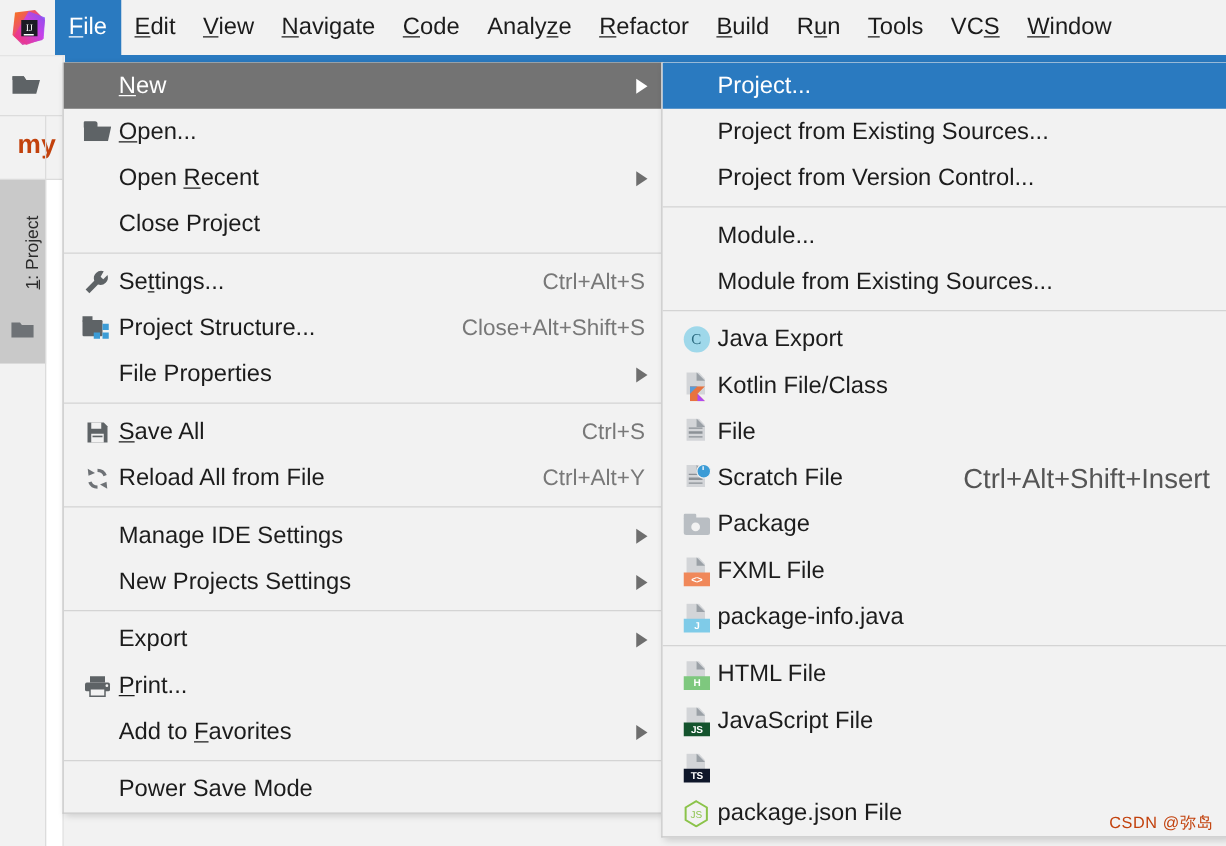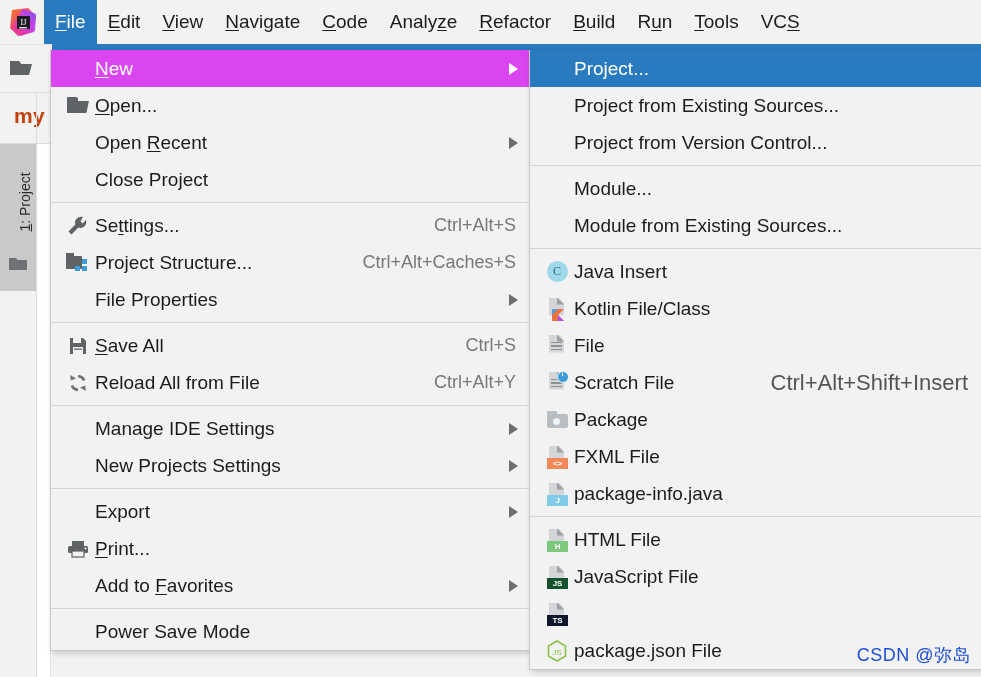--- a/index.html
+++ b/index.html
@@ -95,21 +95,21 @@
     box-shadow: 2px 2px 6px rgba(0,0,0,0.18);
     z-index: 20;
   }
   .m-row {
     position:relative;
     height:37px;
     display:flex; align-items:center;
     font-size:19px; color:#1c1c1c;
     cursor:default;
   }
-  .m-row.sel { background:#d946ef; color:#ffffff; }
+  .m-row.sel { background:#737373; color:#ffffff; }
   .m-icon {
     width:30px; min-width:30px; height:24px;
     margin-left:12px;
     display:flex; align-items:center; justify-content:center;
   }
   .m-label { margin-left:2px; white-space:nowrap; }
   .m-label u { text-decoration:underline; text-underline-offset:2px; }
   .m-accel {
     position:absolute; right:14px;
     font-size:18px; color:#787878; white-space:nowrap;
@@ -244,21 +244,21 @@
     position:absolute; width:5px; height:5px; background:#3c9cd6;
   }
   .g-wrench { width:24px; height:22px; }
   .g-save { width:20px; height:20px; }
   .g-reload { width:22px; height:22px; }
   .g-print { width:24px; height:20px; }
 
   
   .watermark {
     position:absolute; right:10px; bottom:10px;
-    font-size:18px; color:#1d4ed8; z-index:40;
+    font-size:13px; color:#c2410c; z-index:40;
     font-family:"Liberation Sans", sans-serif;
     letter-spacing:0.5px;
     margin-left:20px;
   }
 </style>
 </head>
 <body>
 
 <div id="app">
 
@@ -341,20 +341,23 @@
     </div>
     <div class="menu-item">
       <span class="mn">R<u>u</u>n</span>
     </div>
     <div class="menu-item">
       <span class="mn"><u>T</u>ools</span>
     </div>
     <div class="menu-item">
       <span class="mn">VC<u>S</u></span>
     </div>
+    <div class="menu-item">
+      <span class="mn"><u>W</u>indow</span>
+    </div>
   </div>
   <div class="menubar-accent"></div>
 
   <div class="dropdown">
 
     <div class="m-row sel">
       <div class="m-icon"></div>
       <span class="m-label"><u>N</u>ew</span>
       <span class="m-arrow"></span>
     </div>
@@ -396,21 +399,21 @@
       <div class="m-icon">
         <div class="g-projstruct">
           <div class="ft"></div>
             <div class="fb"></div>
           <div class="sq" style="left:16px; top:6px;"></div>
           <div class="sq" style="left:16px; top:13px;"></div>
           <div class="sq" style="left:9px; top:13px;"></div>
         </div>
       </div>
       <span class="m-label">Project Structure...</span>
-      <span class="m-accel">Ctrl+Alt+Caches+S</span>
+      <span class="m-accel">Close+Alt+Shift+S</span>
     </div>
 
     <div class="m-row">
       <div class="m-icon"></div>
       <span class="m-label">File Properties</span>
       <span class="m-arrow"></span>
     </div>
 
     <div class="m-sep"></div>
 
@@ -518,21 +521,21 @@
       <div class="s-icon"></div>
       <span class="s-label">Module from Existing Sources...</span>
     </div>
 
     <div class="s-sep"></div>
 
     <div class="s-row">
       <div class="s-icon">
         <div class="circ">C</div>
       </div>
-      <span class="s-label">Java Insert</span>
+      <span class="s-label">Java Export</span>
     </div>
 
     <div class="s-row">
       <div class="s-icon">
         <div class="fi">
           <div class="sheet"></div>
             <div class="fold"></div>
           <svg style="position:absolute;left:6px;bottom:0;width:12px;height:12px" viewBox="0 0 12 12">
             <path d="M0 0 H12 L6 6 L12 12 H0 Z" fill="#e8733f"></path>
             <path d="M0 0 H6 L0 6 Z" fill="#5b9bd5"></path>

